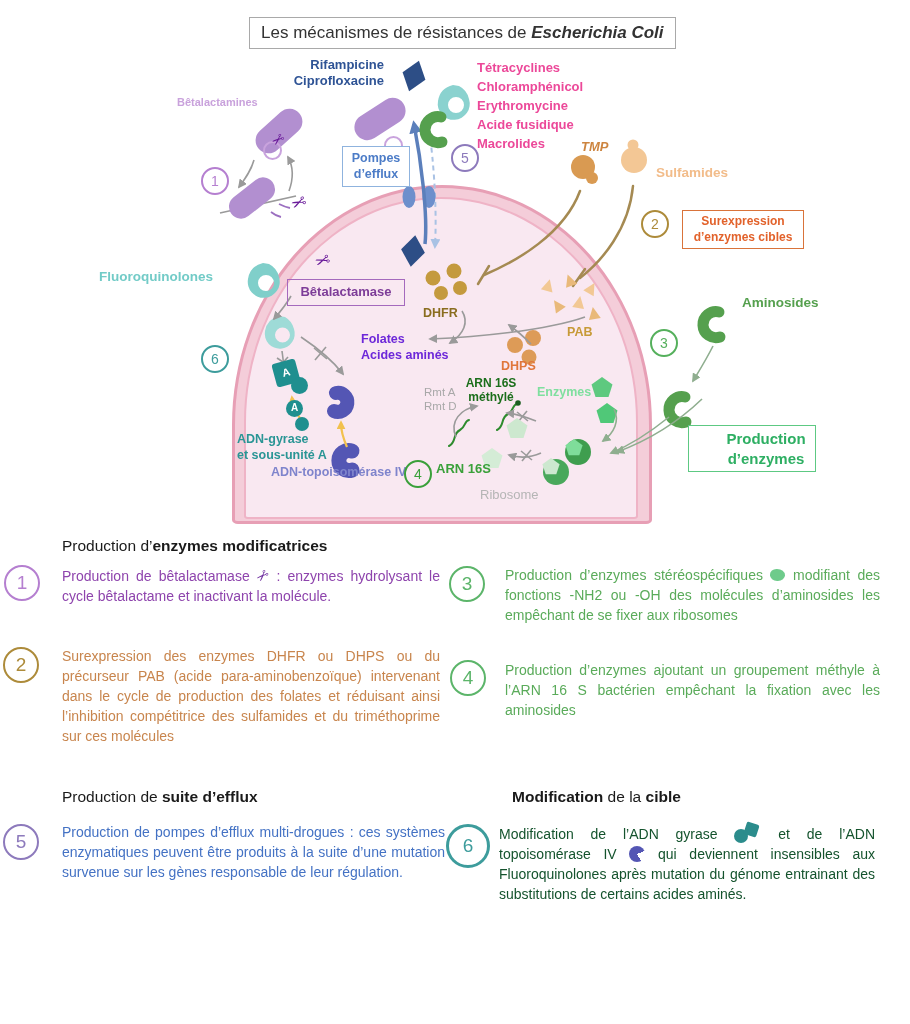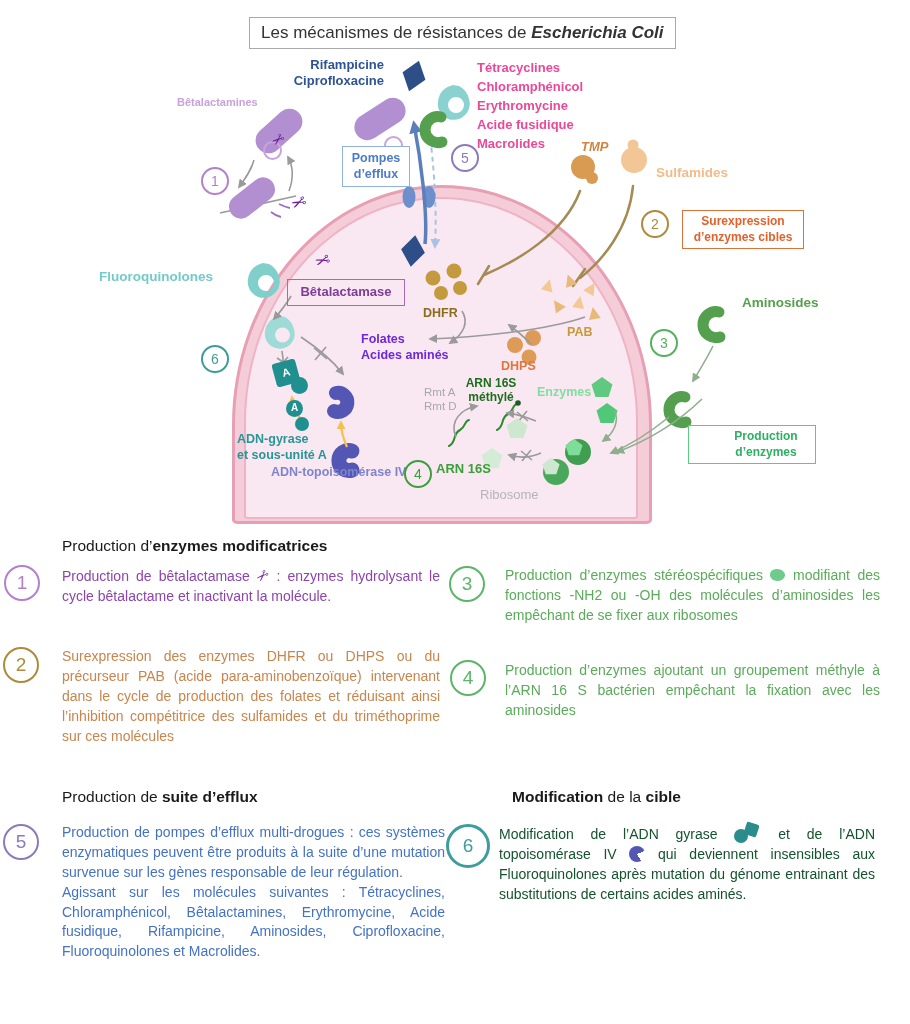--- a/index.html
+++ b/index.html
@@ -255,21 +255,21 @@
     <div>méthylé</div>
   </div>
   <div class="dl" style="left:424px;top:385px;color:#a8a8a8;font-weight:400;font-size:11.5px;line-height:14px;">
     <div>Rmt A</div>
     <div>Rmt D</div>
   </div>
   <div class="dl" style="left:436px;top:461px;color:#3aa03a;font-weight:700;font-size:13px;">ARN 16S</div>
   <div class="dl" style="left:537px;top:385px;color:#7fdf9f;font-size:12.5px;">Enzymes</div>
   <div class="dl" style="left:480px;top:487px;color:#b5b5b5;font-weight:400;font-size:13px;">Ribosome</div>
   <div class="dl" style="left:742px;top:295px;color:#55a04e;font-size:13.5px;">Aminosides</div>
-  <div class="obox" style="left:688px;top:425px;width:90px;border:1.5px solid #5dc983;color:#2eaf63;font-size:12px;padding-left:32px;">
+  <div class="obox" style="left:688px;top:425px;width:90px;border:1.5px solid #5dc983;color:#2eaf63;font-size:15px;padding-left:32px;">
     <div>Production</div>
     <div>d’enzymes</div>
   </div>
   <div class="dl" style="left:237px;top:431px;color:#2a9595;font-size:12.5px;line-height:16px;">
     <div>ADN-gyrase</div>
     <div>et sous-unité A</div>
   </div>
   <div class="dl" style="left:271px;top:465px;color:#7f84cc;font-size:12.5px;">ADN-topoisomérase IV</div>
 
   <div class="ncirc" style="left:201px;top:167px;color:#b57fd0;border-color:#b57fd0;">1</div>
@@ -303,21 +303,20 @@
   <div class="ncirc ncirc-lg" style="left:450px;top:660px;color:#5cb56a;border-color:#5cb56a;">4</div>
   <div class="sec-text" style="left:505px;top:661px;width:375px;color:#5aab5a;">Production d’enzymes ajoutant un groupement méthyle à l’ARN 16 S bactérien empêchant la fixation avec les aminosides</div>
 
   <div class="sec-head" style="left:62px;top:788px;">
     <span>Production de </span><b>suite d’efflux</b>
   </div>
 
   <div class="ncirc ncirc-lg" style="left:3px;top:824px;color:#8d7abc;border-color:#8d7abc;">5</div>
   <div class="sec-text" style="left:62px;top:823px;width:383px;color:#4472c4;">
     <p>Production de pompes d’efflux multi-drogues : ces systèmes enzymatiques peuvent être produits à la suite d’une mutation survenue sur les gènes responsable de leur régulation.</p>
-    <p>Agissant sur les molécules suivantes : Tétracyclines, Chloramphénicol, Bêtalactamines, Erythromycine, Acide fusidique, Rifampicine, Aminosides, Ciprofloxacine, Fluoroquinolones et Macrolides.</p>
   </div>
 
   <div class="sec-head" style="left:512px;top:788px;">
     <b>Modification</b><span> de la </span><b>cible</b>
   </div>
 
   <div class="ncirc ncirc-lg" style="left:446px;top:824px;width:38px;height:38px;color:#3d9c9c;border-color:#3d9c9c;border-width:3px;">6</div>
   <div class="sec-text" style="left:499px;top:823px;width:376px;color:#14532d;">
     <span>Modification de l’ADN gyrase</span>
     <span class="gyr-icon"><span class="ci"></span><span class="sq"></span></span>

